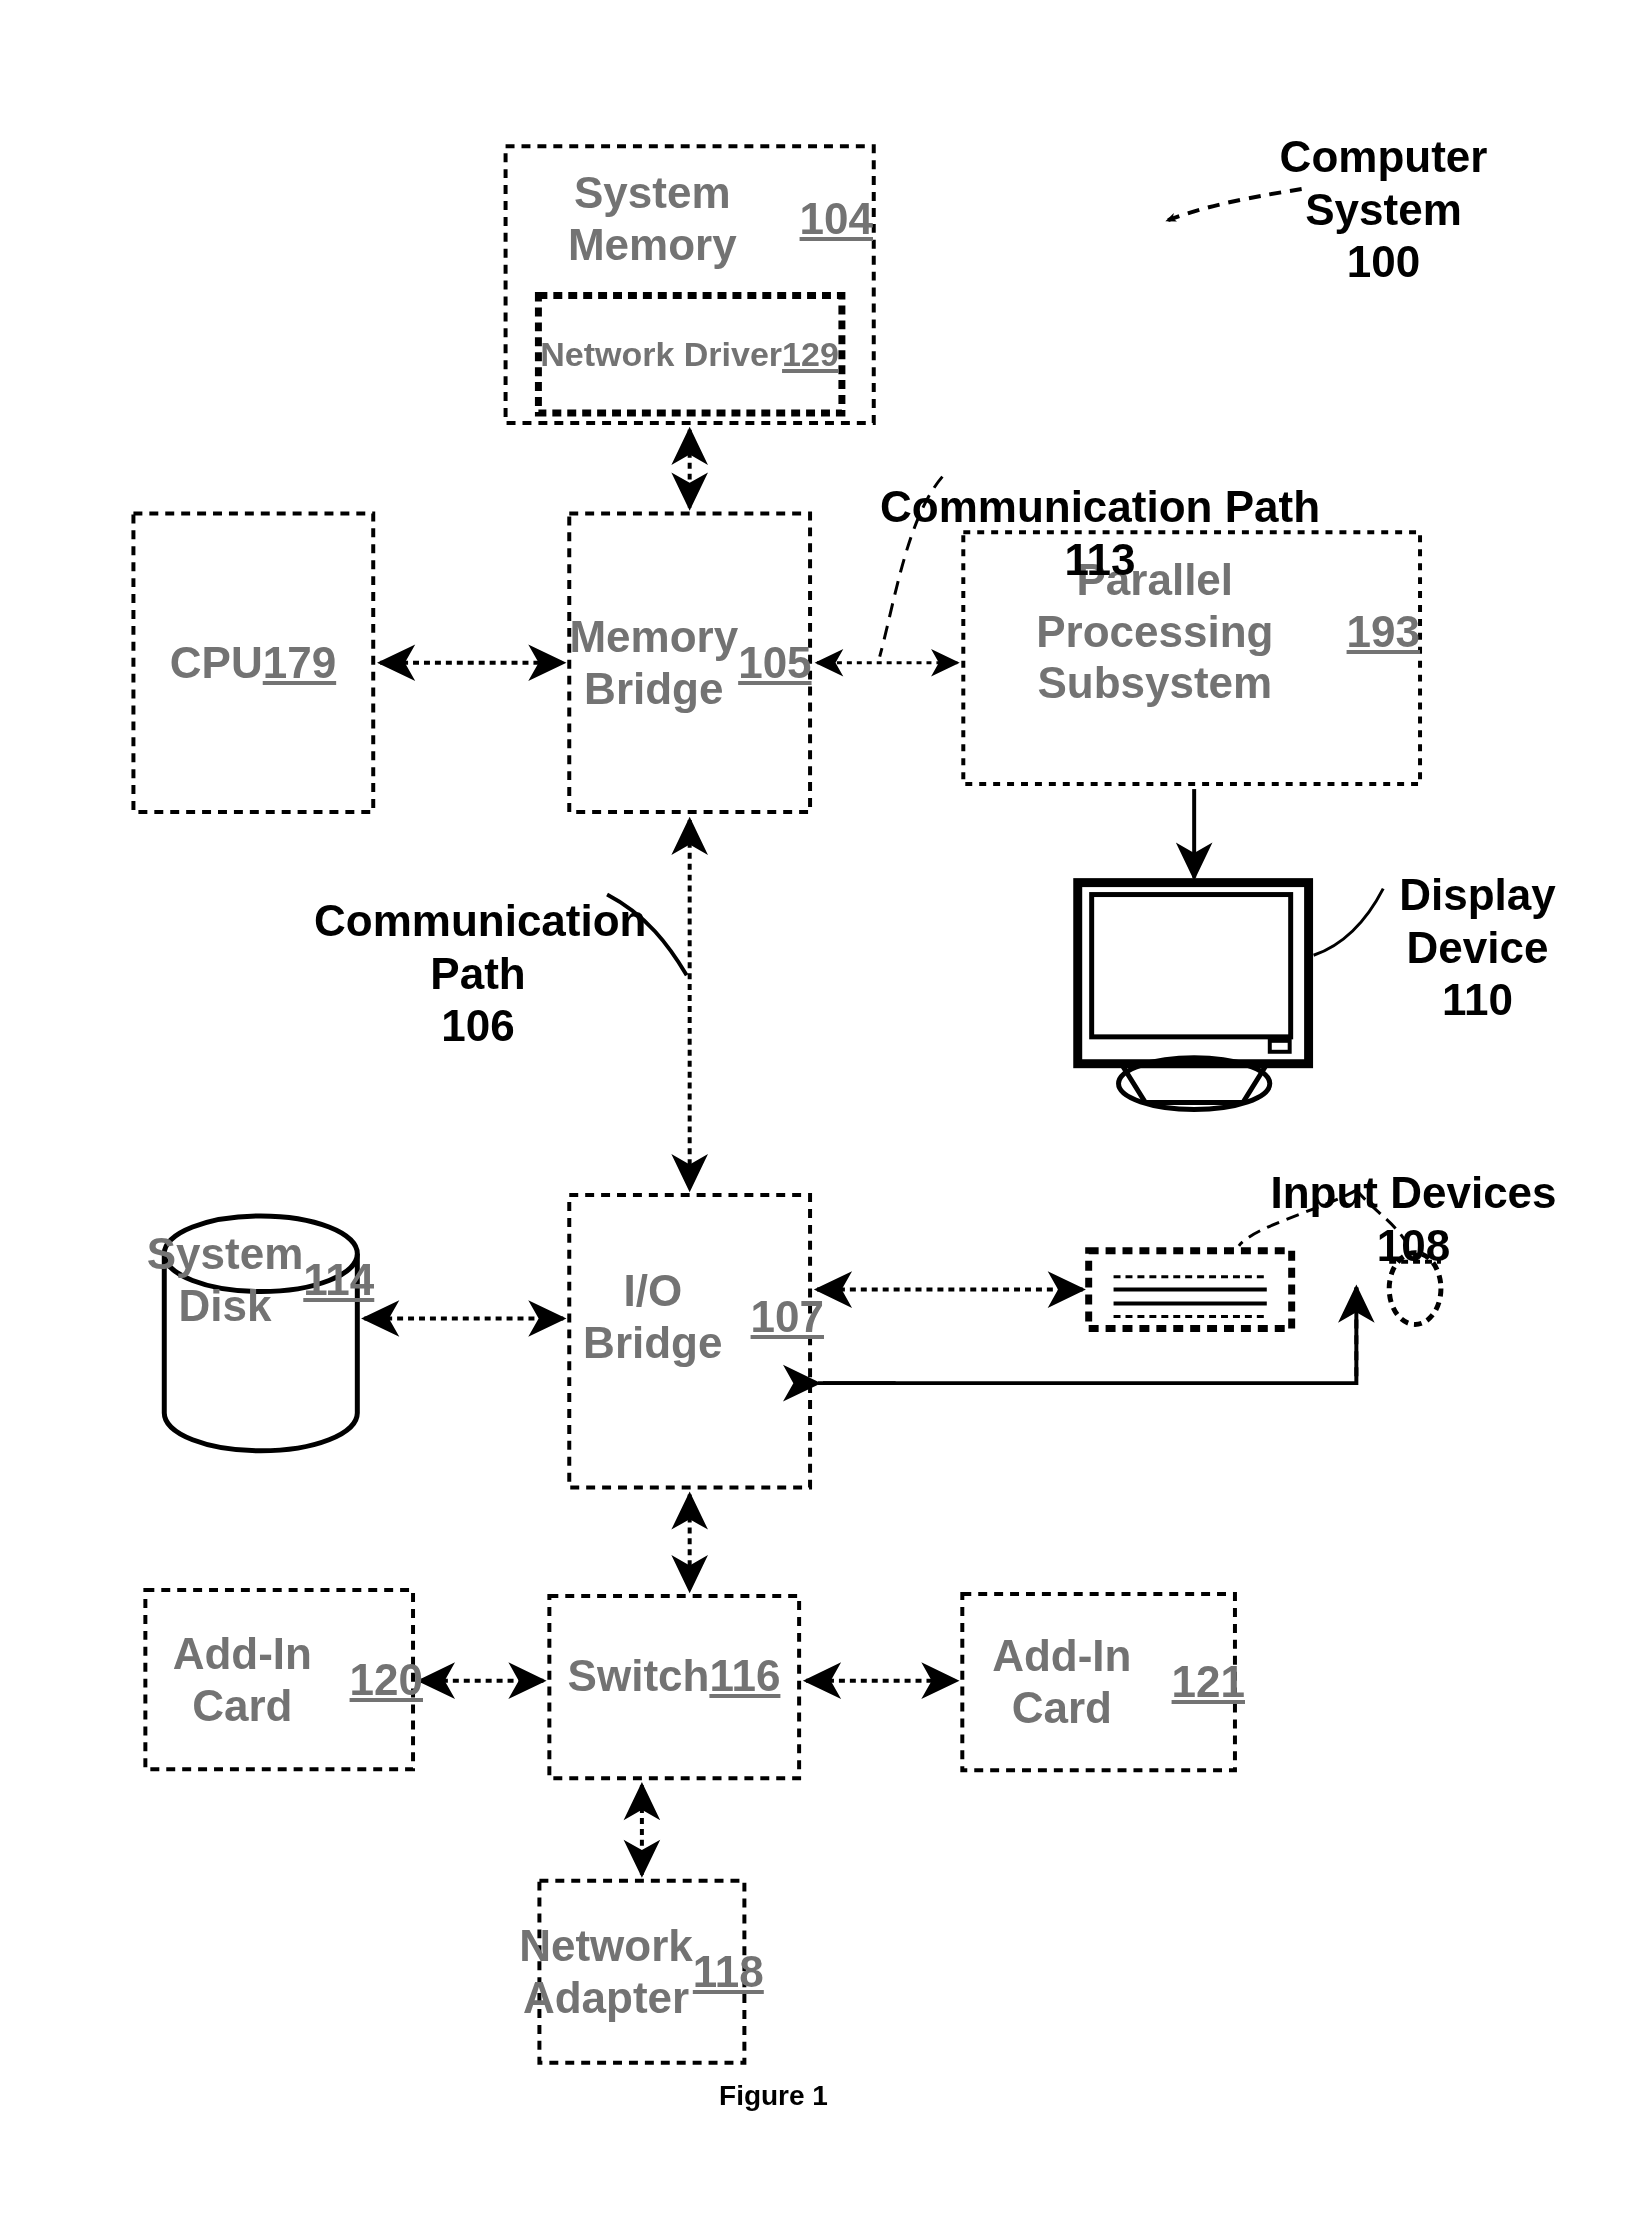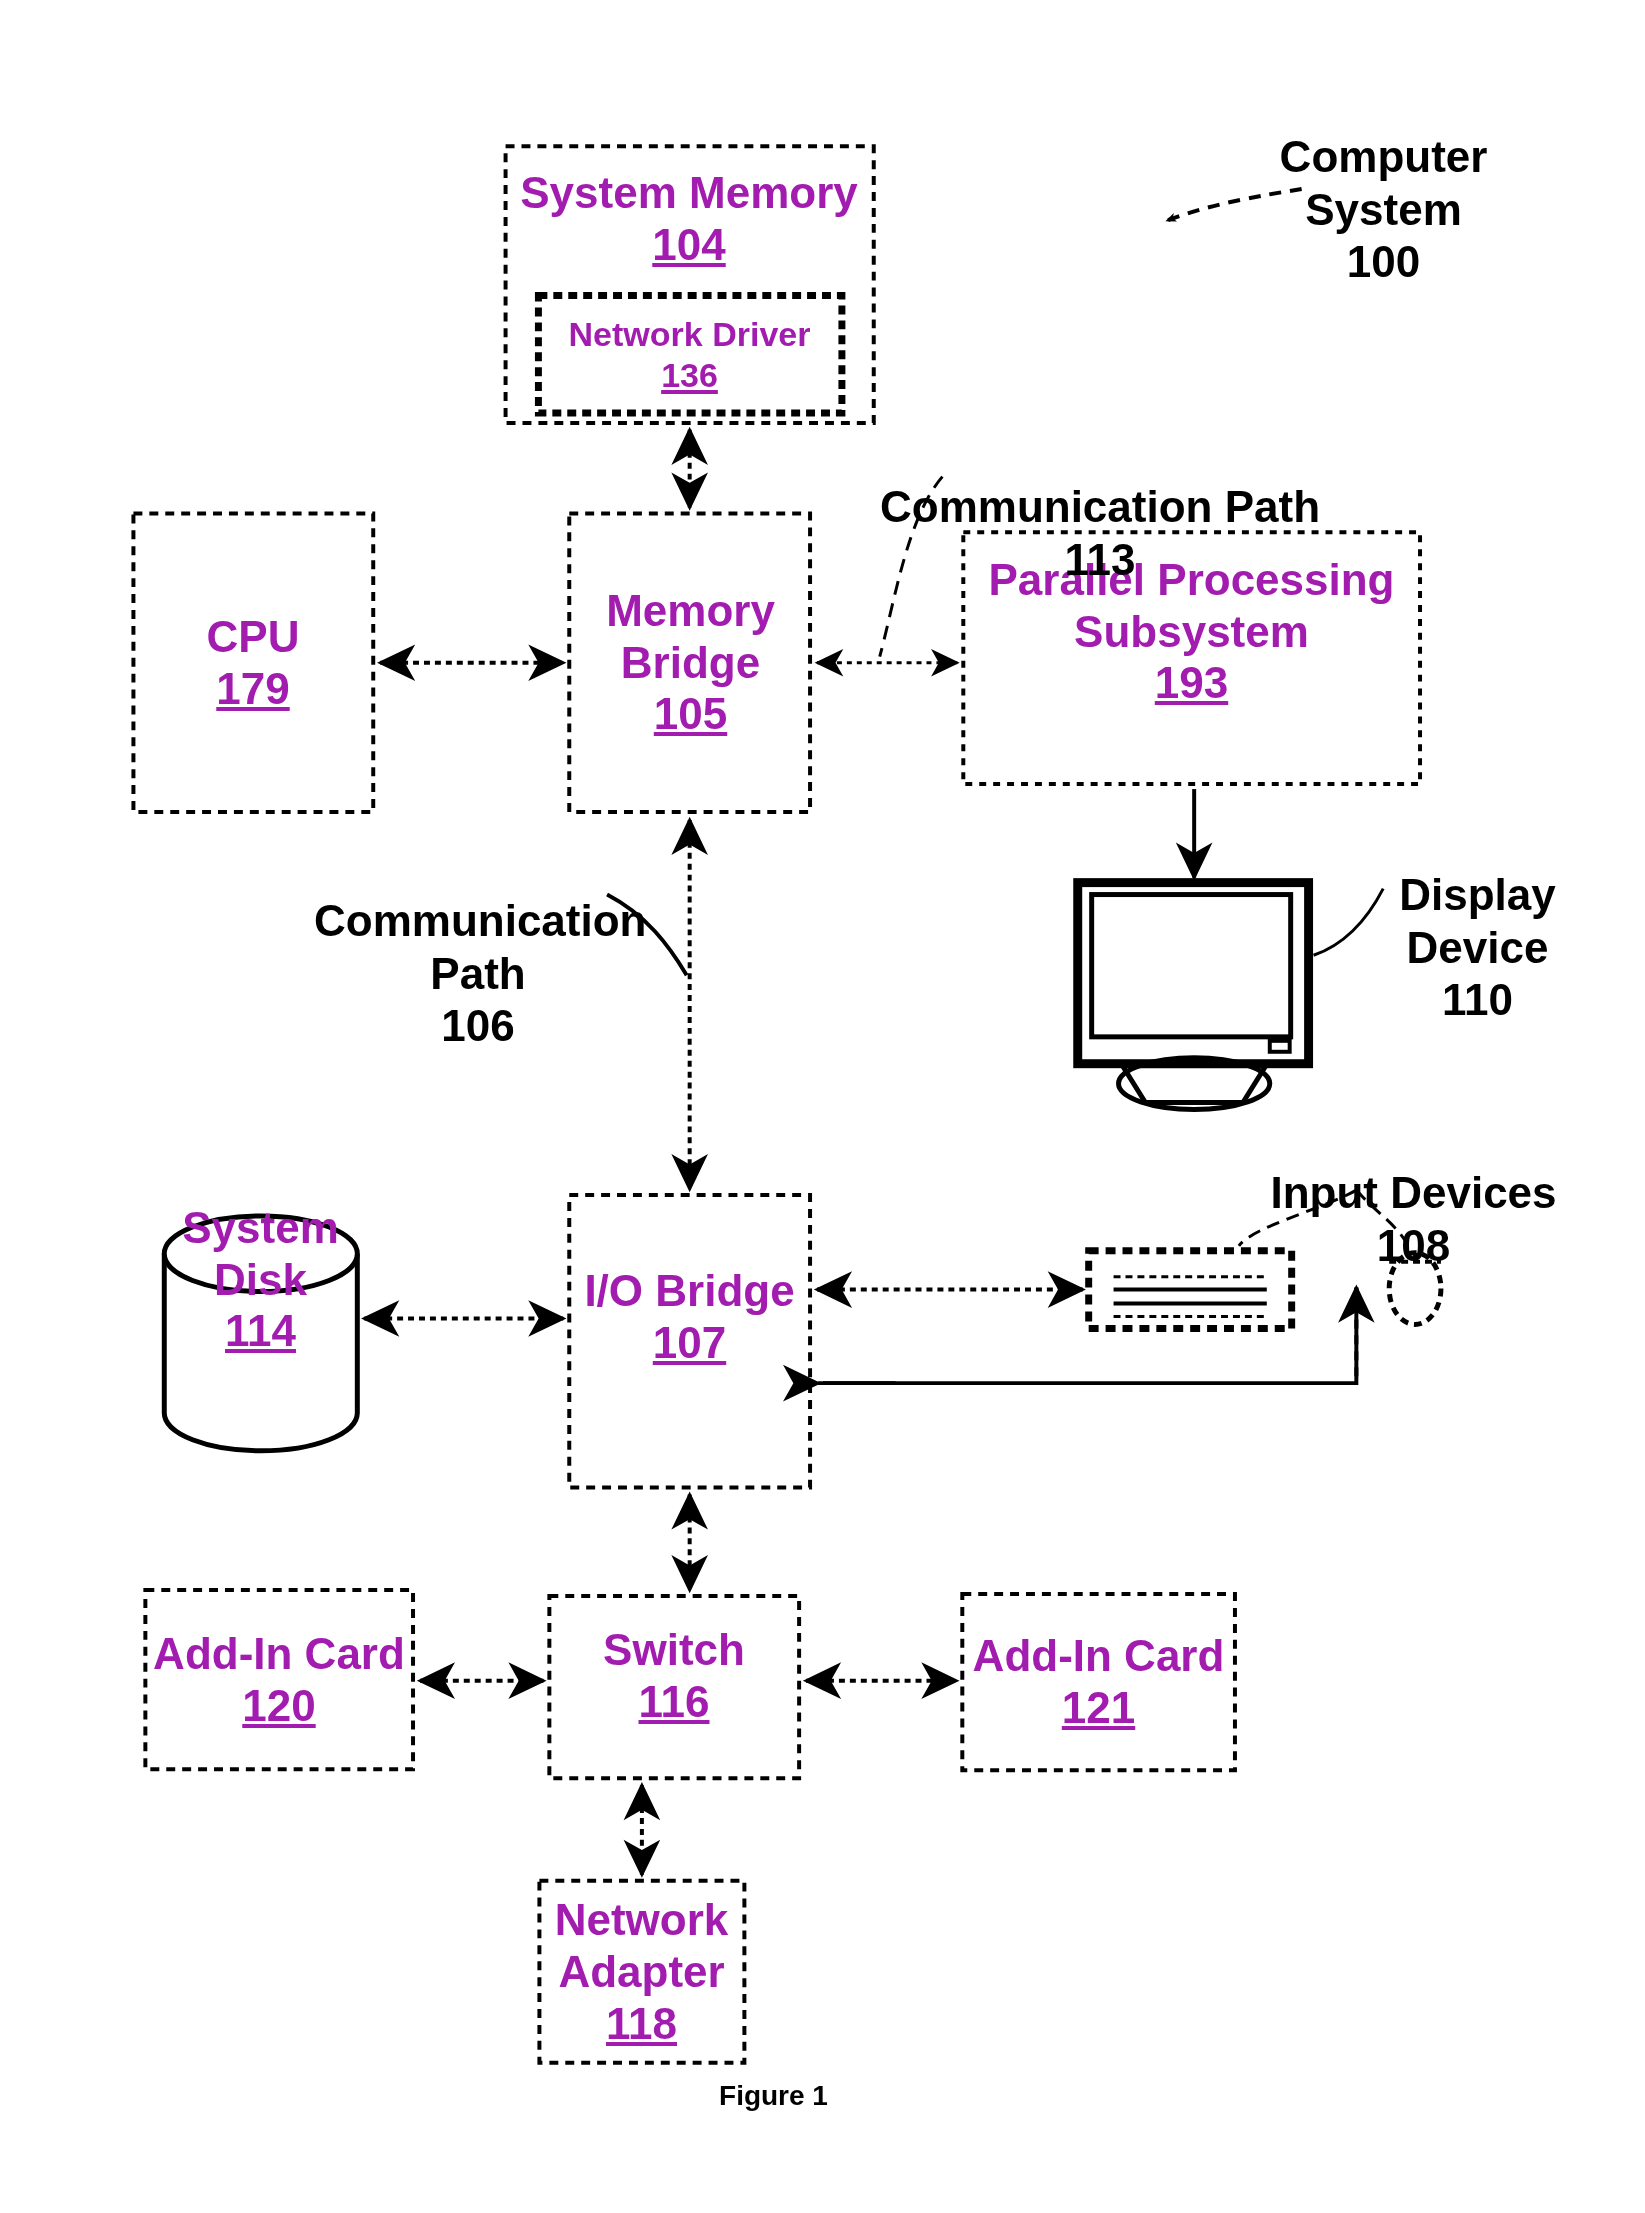--- a/index.html
+++ b/index.html
@@ -20,26 +20,26 @@
   #svg-layer {
     position: absolute;
     left: 0;
     top: 0;
     width: 1646px;
     height: 2214px;
   }
   .box-label {
     position: absolute;
     display: flex;
-    flex-direction: column;
+    flex-direction: row;
     align-items: center;
     justify-content: center;
     text-align: center;
     font-weight: bold;
-    color: #a21caf;
+    color: #737373;
     line-height: 1.18;
     pointer-events: none;
   }
   .box-label .ttl {
     display: block;
     white-space: pre-line;
   }
   .box-label .num {
     display: block;
     text-decoration: underline;
@@ -181,21 +181,21 @@
     <span>100</span>
   </div>
 
   <div class="box-label fs-36" style="left:505px; top:154px; width:368px; height:129px;">
     <span class="ttl">System Memory</span>
     <span class="num">104</span>
   </div>
 
   <div class="box-label fs-34" style="left:538px; top:296px; width:303px; height:117px;">
     <span class="ttl">Network Driver</span>
-    <span class="num">136</span>
+    <span class="num">129</span>
   </div>
 
   <div class="box-label fs-36" style="left:133px; top:513px; width:240px; height:299px;">
     <span class="ttl">CPU</span>
     <span class="num">179</span>
   </div>
 
   <div class="box-label fs-36" style="left:570px; top:513px; width:241px; height:299px;">
     <span class="ttl">Memory
 Bridge</span>

